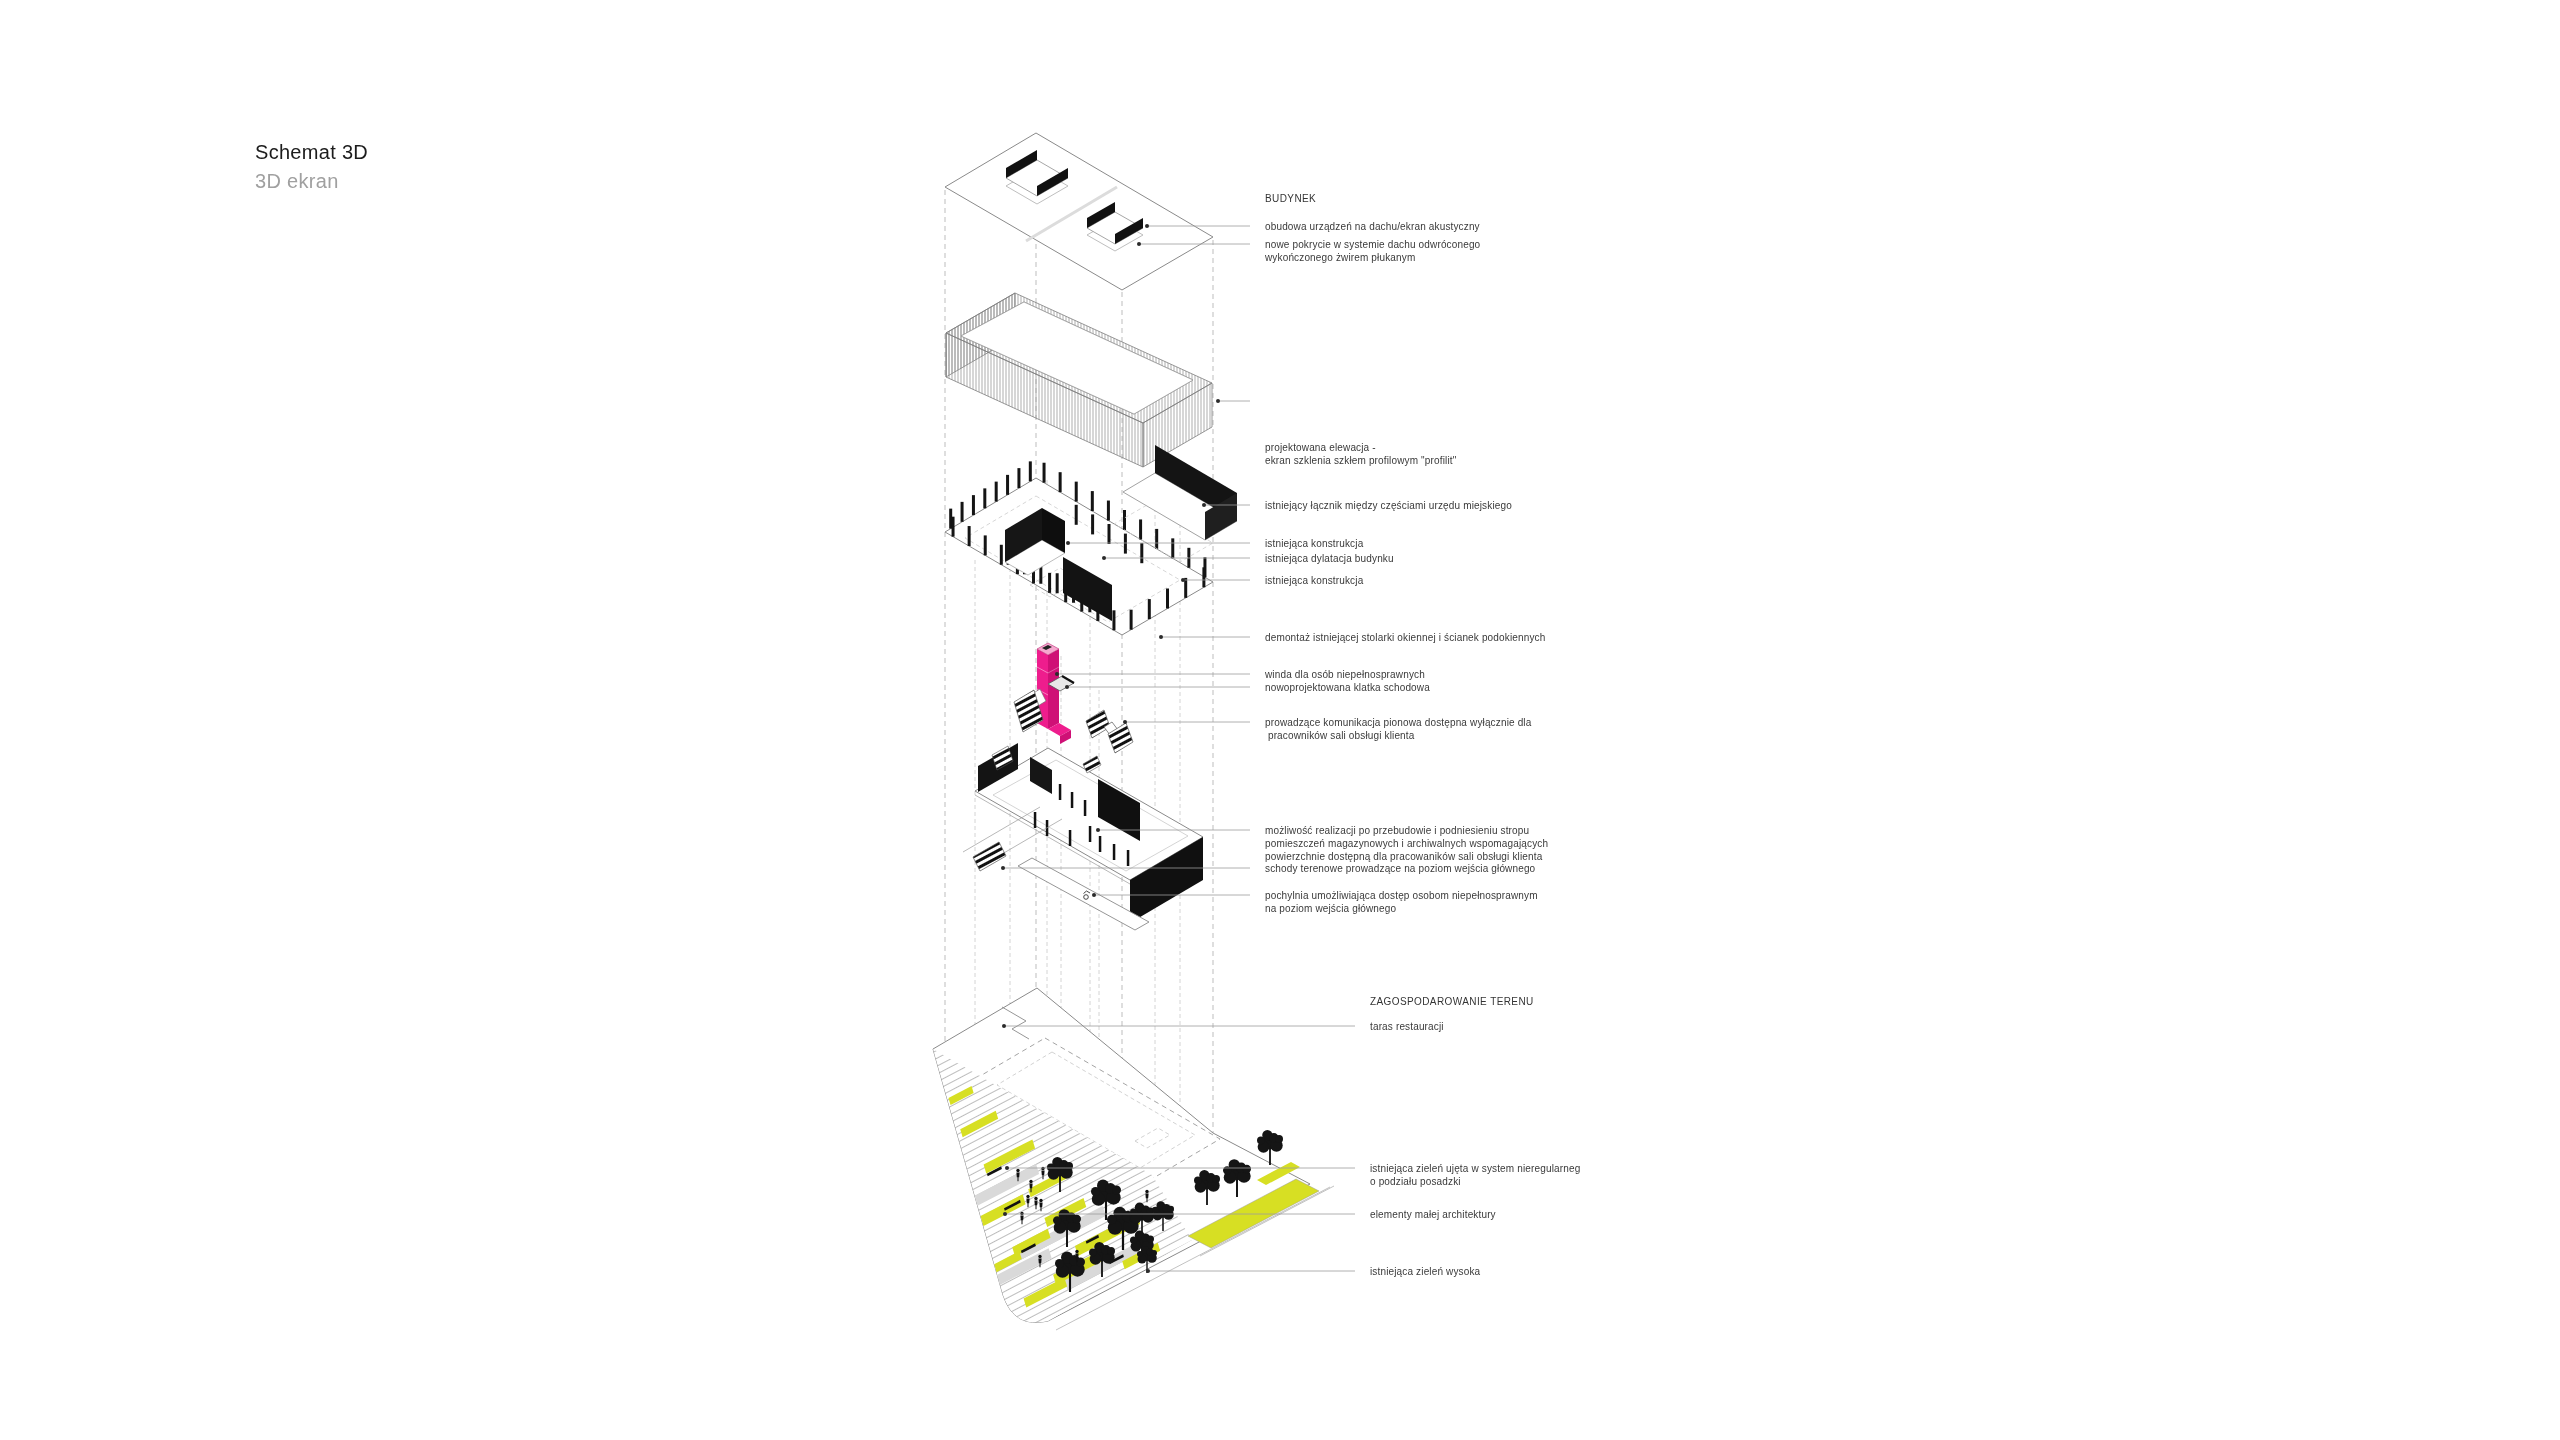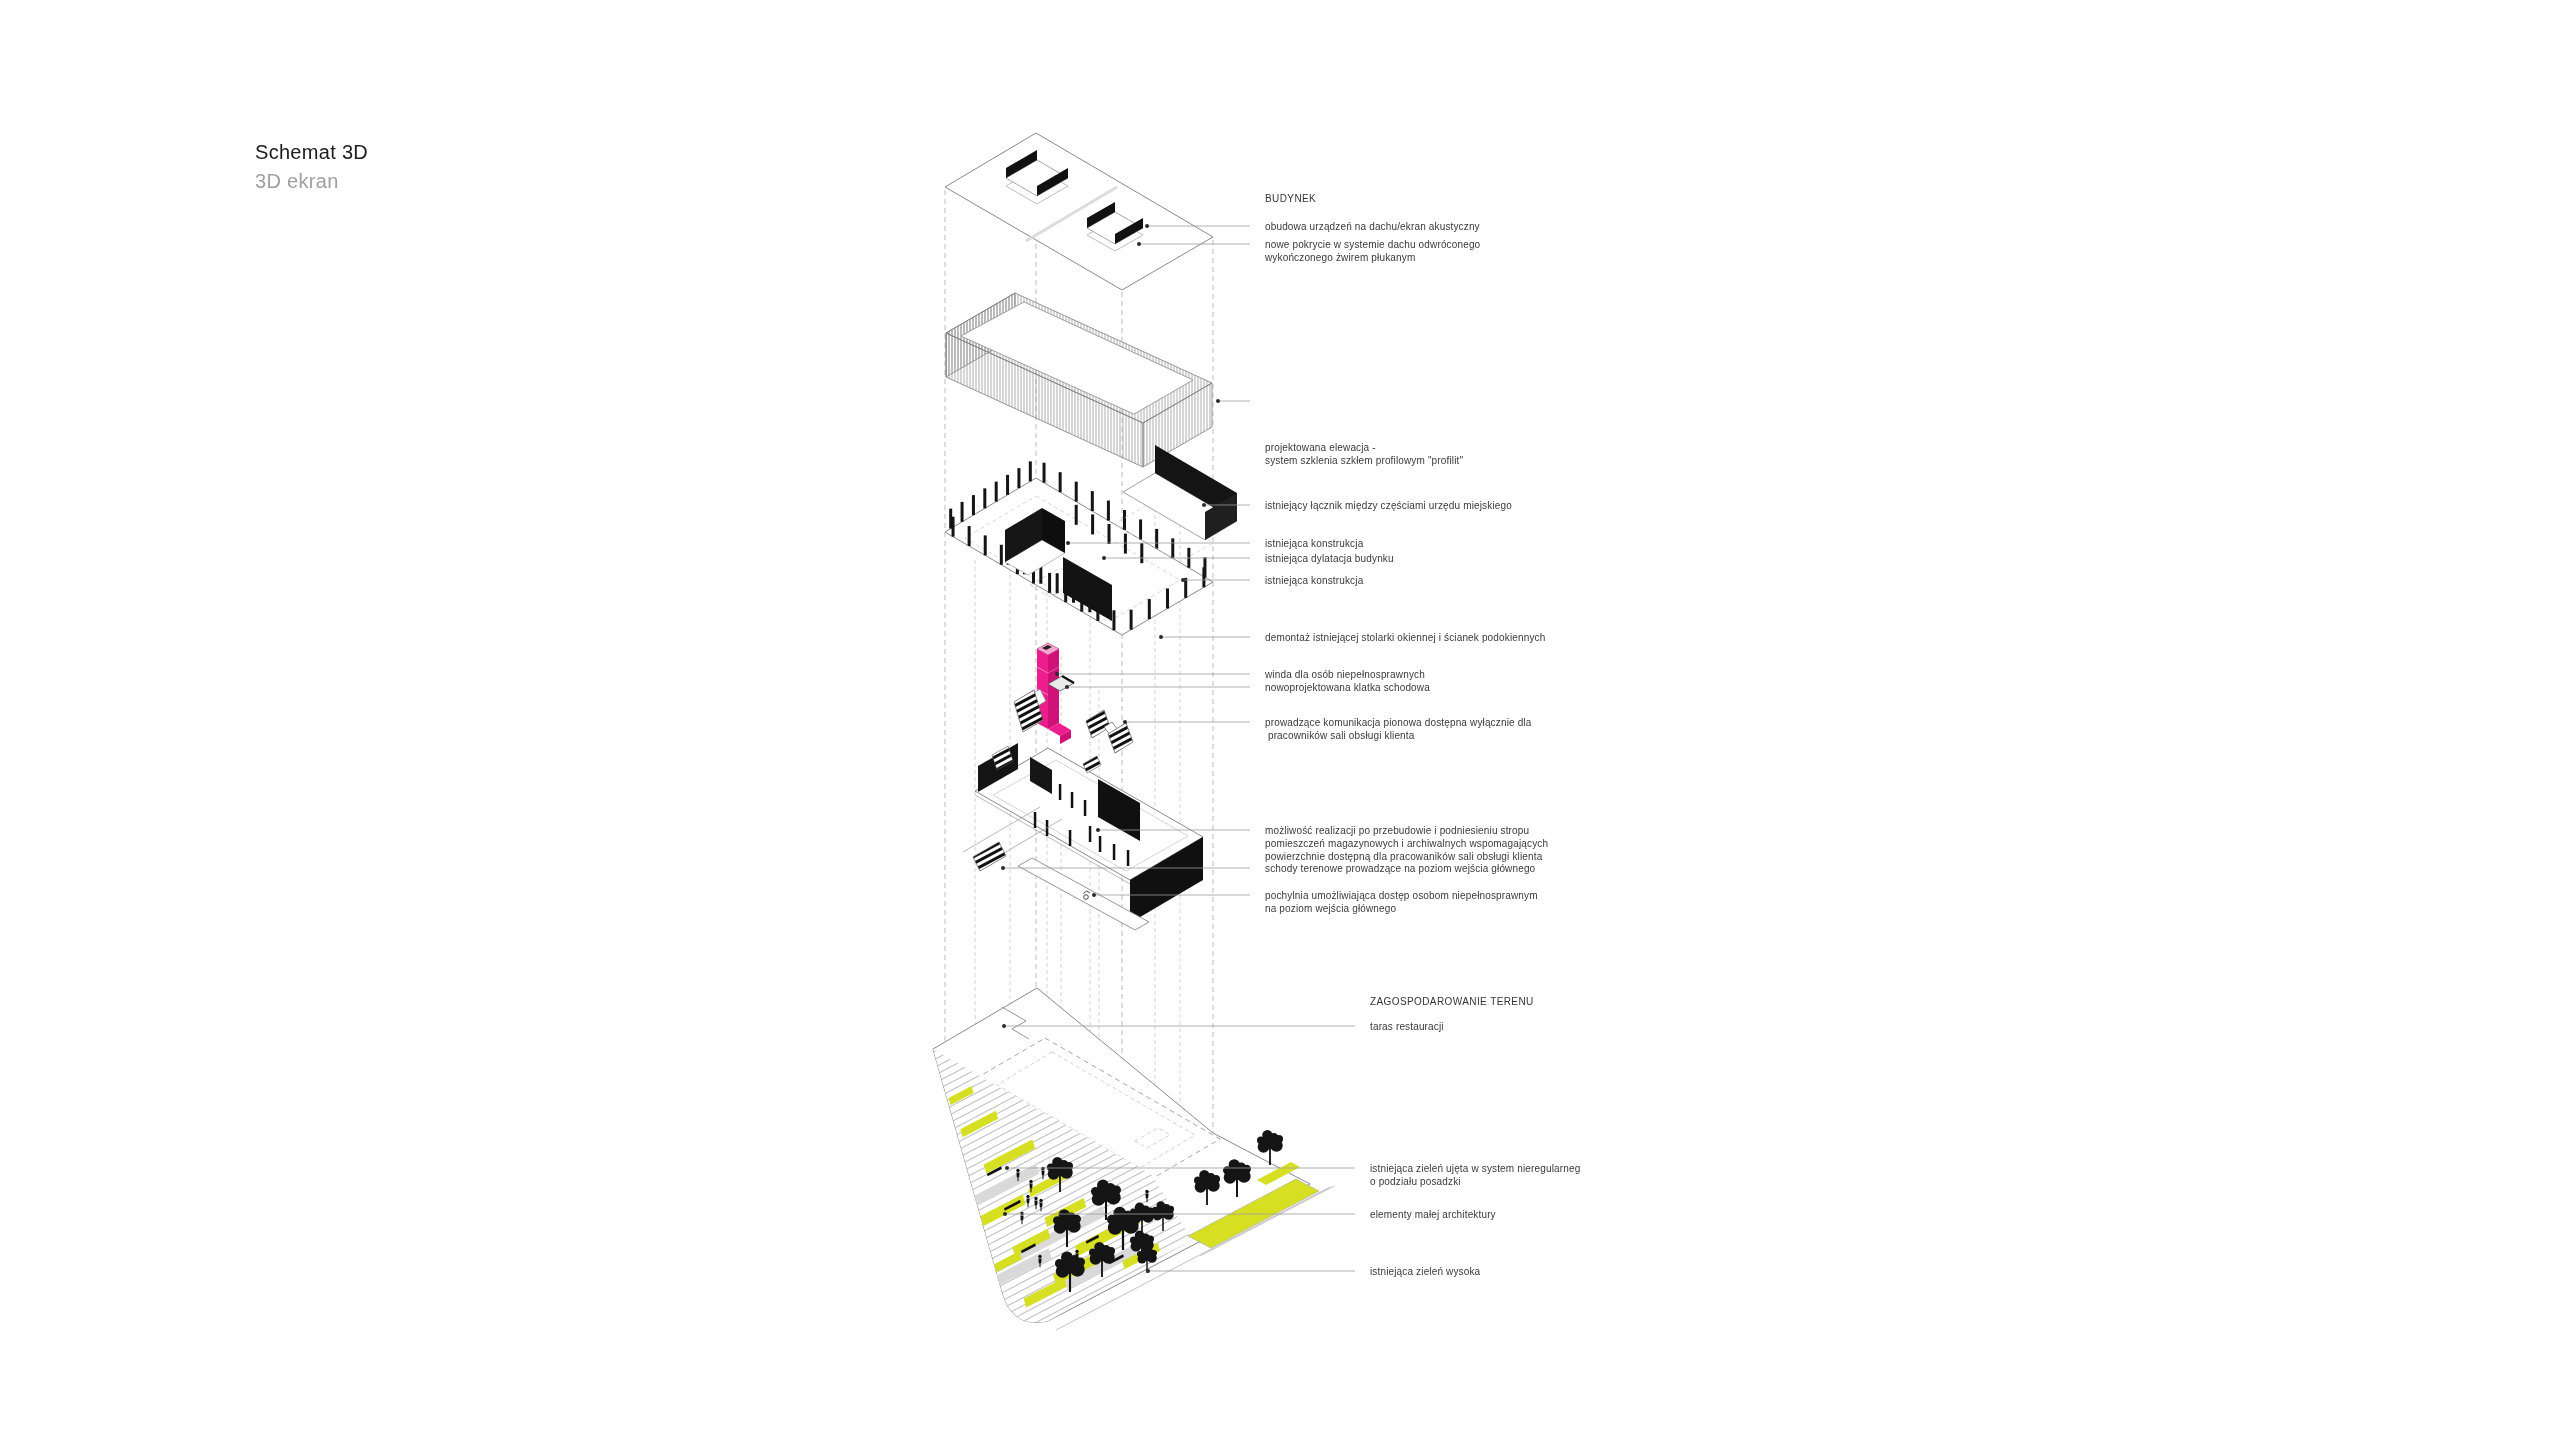--- a/index.html
+++ b/index.html
@@ -345,21 +345,21 @@
       </div>
       <div class="label" style="left: 1258px; top: 221px;">
         <div>obudowa urządzeń na dachu/ekran akustyczny</div>
       </div>
       <div class="label" style="left: 1258px; top: 239px;">
         <div>nowe pokrycie w systemie dachu odwróconego</div>
         <div>wykończonego żwirem płukanym</div>
       </div>
       <div class="label" style="left: 1258px; top: 396px; margin-top: 46px;">
         <div>projektowana elewacja -</div>
-        <div>system szklenia szkłem profilowym "profilit"</div>
+        <div>ekran szklenia szkłem profilowym "profilit"</div>
       </div>
       <div class="label" style="left: 1258px; top: 500px;">
         <div>istniejący łącznik między częściami urzędu miejskiego</div>
       </div>
       <div class="label" style="left: 1258px; top: 538px;">
         <div>istniejąca konstrukcja</div>
       </div>
       <div class="label" style="left: 1258px; top: 553px;">
         <div>istniejąca dylatacja budynku</div>
       </div>

